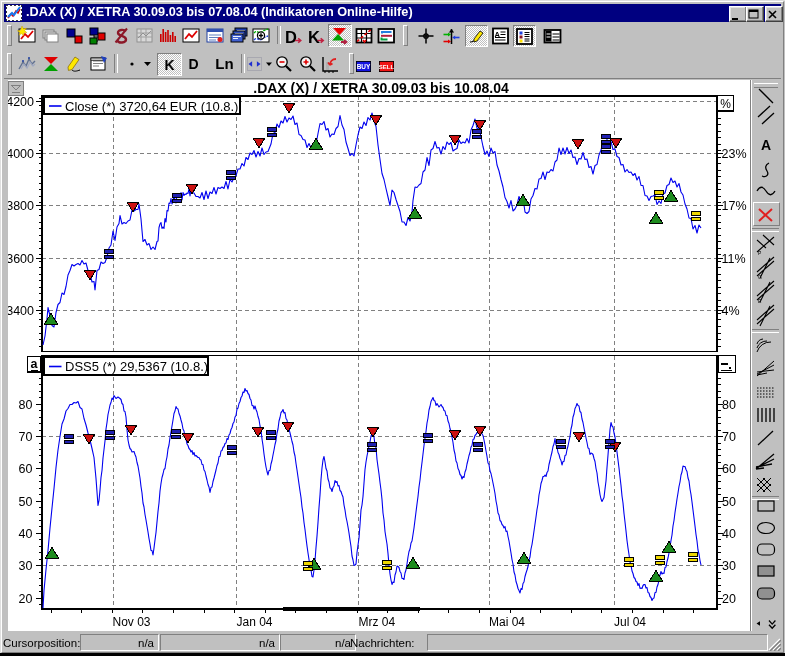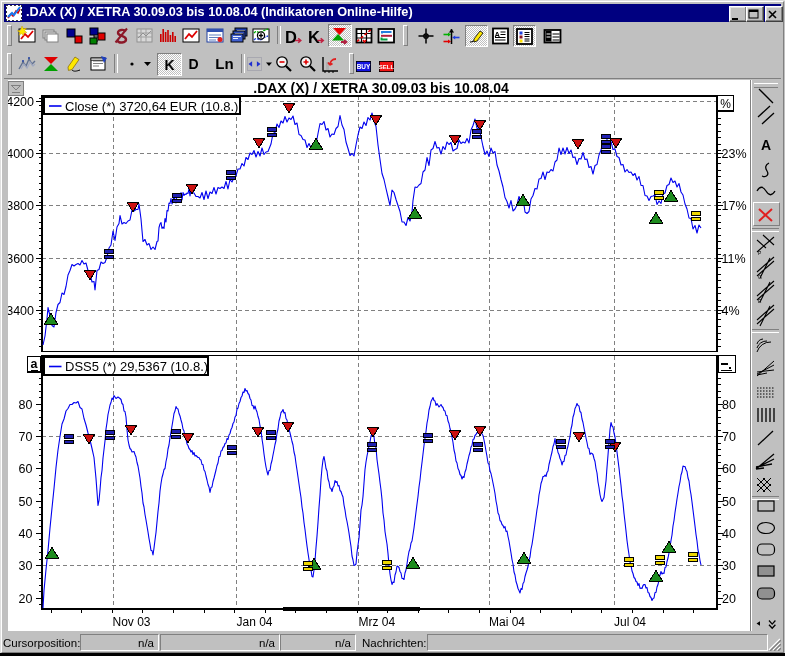--- a/index.html
+++ b/index.html
@@ -22,21 +22,21 @@
 <div class="abs" style="left:0;top:653px;width:785px;height:3px;background:#000000;"></div>
 
 <div class="abs" style="left:4px;top:4px;width:777px;height:18px;background:#000080;"></div>
 
 <svg class="abs" style="left:6px;top:5px;" width="16" height="16" viewBox="0 0 16 16">
 <rect x="0" y="0" width="16" height="16" fill="#fff"></rect>
 <rect x="0" y="0" width="16" height="16" fill="none" stroke="#000" stroke-width="1.6" stroke-dasharray="2,2"></rect>
 <path d="M2 13 L5 9 L7 11 L10 6 L12 8 L14 4" stroke="#dd0000" fill="none" stroke-width="1.6"></path>
 <path d="M2 12 L6 8 L8 10 L14 2" stroke="#1878f0" fill="none" stroke-width="2"></path>
 </svg>
-<div class="abs" style="left:26px;top:5px;color:#ffffff;font-size:12.7px;font-weight:bold;white-space:nowrap;">.DAX (X) / XETRA 30.09.03 bis 10.08.04 (Indikatoren Online-Hilfe)</div>
+<div class="abs" style="left:26px;top:5px;color:#ffffff;font-size:12.7px;font-weight:bold;white-space:nowrap;">.DAX (X) / XETRA 30.09.03 bis 07.08.04 (Indikatoren Online-Hilfe)</div>
 
 <div class="btn" style="left:729px;top:6px;width:16px;height:14px;"><svg width="14" height="12" viewBox="0 0 14 12">
       <rect x="2" y="9" width="6" height="2" fill="#000"></rect>
     </svg></div>
 <div class="btn" style="left:746px;top:6px;width:16px;height:14px;"><svg width="14" height="12" viewBox="0 0 14 12">
       <rect x="2" y="1" width="9" height="8" fill="none" stroke="#000" stroke-width="1"></rect>
       <rect x="2" y="1" width="9" height="2" fill="#000"></rect>
     </svg></div>
 <div class="btn" style="left:765px;top:6px;width:16px;height:14px;"><svg width="14" height="12" viewBox="0 0 14 12">
       <path d="M3 2 L10 9 M10 2 L3 9" stroke="#000" stroke-width="1.6"></path>
@@ -665,19 +665,19 @@
 <div class="abs" style="left:3px;top:637px;font-size:11.5px;color:#000;">Cursorposition:</div>
 <div class="abs sunken" style="left:80px;top:634px;width:77px;height:15px;">
     <div style="position:absolute;right:4px;top:2px;font-size:11.5px;">n/a</div>
   </div>
 <div class="abs sunken" style="left:160px;top:634px;width:118px;height:15px;">
     <div style="position:absolute;right:4px;top:2px;font-size:11.5px;">n/a</div>
   </div>
 <div class="abs sunken" style="left:280px;top:634px;width:74px;height:15px;">
     <div style="position:absolute;right:4px;top:2px;font-size:11.5px;">n/a</div>
   </div>
-<div class="abs" style="left:362px;top:637px;font-size:11.5px;color:#000;">Nachrichten:</div>
+<div class="abs" style="left:350px;top:637px;font-size:11.5px;color:#000;">Nachrichten:</div>
 <div class="abs sunken" style="left:427px;top:634px;width:339px;height:15px;"></div>
 
 <svg class="abs" style="left:768px;top:638px;" width="13" height="13" viewBox="0 0 13 13">
 <path d="M12 1 L1 12 M12 5 L5 12 M12 9 L9 12" stroke="#ffffff" stroke-width="1.5"></path>
 <path d="M13 2 L2 13 M13 6 L6 13 M13 10 L10 13" stroke="#808080" stroke-width="1.5"></path>
 </svg>
 
 </body></html>

